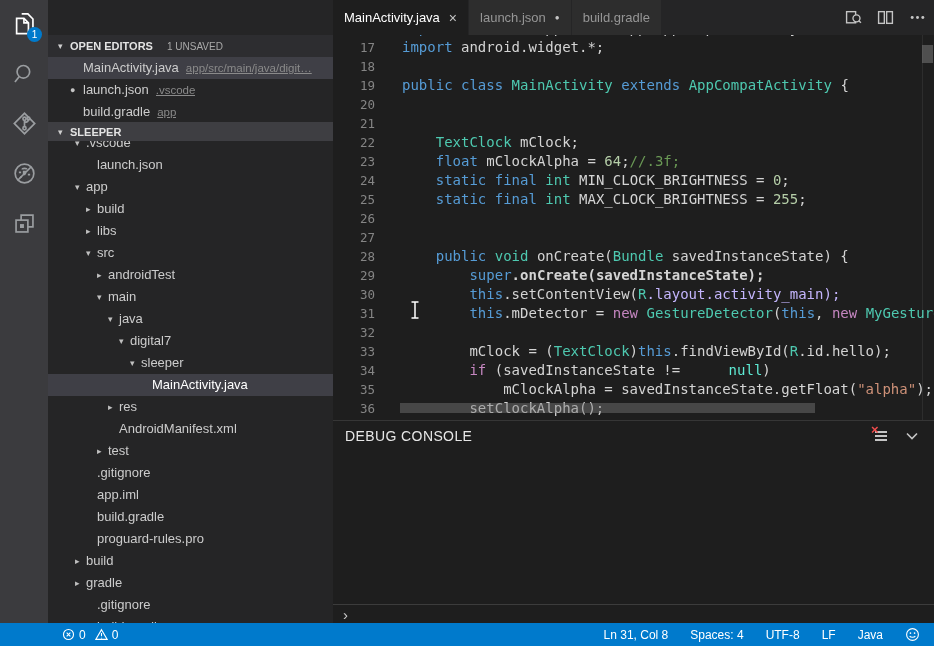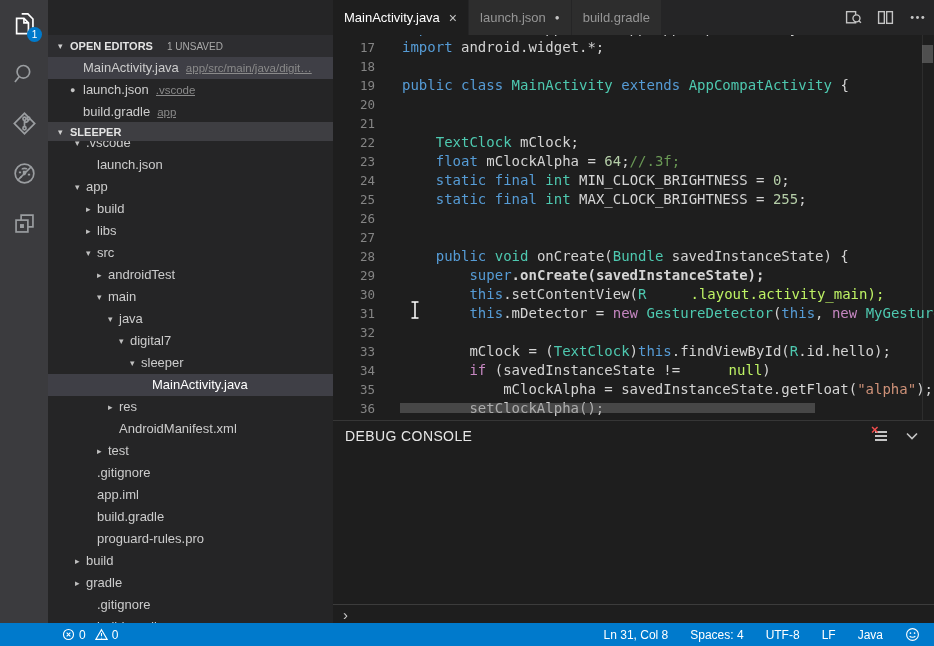--- a/index.html
+++ b/index.html
@@ -344,37 +344,37 @@
           <div class="line">
             <span class="ln">28</span>
             <span class="lt"><span style="color: rgb(212, 212, 212);">    </span><span style="color: rgb(86, 156, 214);">public</span><span style="color: rgb(212, 212, 212);"> </span><span style="color: rgb(78, 201, 176);">void</span><span style="color: rgb(212, 212, 212);"> onCreate(</span><span style="color: rgb(78, 201, 176);">Bundle</span><span style="color: rgb(212, 212, 212);"> savedInstanceState) {</span></span>
           </div>
           <div class="line">
             <span class="ln">29</span>
             <span class="lt"><span style="color: rgb(212, 212, 212);">        </span><span style="color: rgb(86, 156, 214);">super</span><span style="color: rgb(212, 212, 212); font-weight: bold;">.onCreate(savedInstanceState);</span></span>
           </div>
           <div class="line">
             <span class="ln">30</span>
-            <span class="lt"><span style="color: rgb(212, 212, 212);">        </span><span style="color: rgb(86, 156, 214);">this</span><span style="color: rgb(212, 212, 212);">.setContentView(</span><span style="color: rgb(78, 201, 176);">R</span><span style="color: #bef264; padding-left: 44px;">.layout.activity_main);</span></span>
+            <span class="lt"><span style="color: rgb(212, 212, 212);">        </span><span style="color: rgb(86, 156, 214);">this</span><span style="color: rgb(212, 212, 212);">.setContentView(</span><span style="color: rgb(78, 201, 176);">R</span><span style="color: #c4b5fd;">.layout.activity_main);</span></span>
           </div>
           <div class="line">
             <span class="ln">31</span>
             <span class="lt"><span style="color: rgb(212, 212, 212);">        </span><span style="color: rgb(86, 156, 214);">this</span><span style="color: rgb(212, 212, 212);">.mDetector = </span><span style="color: rgb(197, 134, 192);">new</span><span style="color: rgb(212, 212, 212);"> </span><span style="color: rgb(78, 201, 176);">GestureDetector</span><span style="color: rgb(212, 212, 212);">(</span><span style="color: rgb(86, 156, 214);">this</span><span style="color: rgb(212, 212, 212);">, </span><span style="color: rgb(197, 134, 192);">new</span><span style="color: rgb(212, 212, 212);"> </span><span style="color: rgb(78, 201, 176);">MyGestureListener());</span></span>
           </div>
           <div class="line">
             <span class="ln">32</span>
             <span class="lt"></span>
           </div>
           <div class="line">
             <span class="ln">33</span>
             <span class="lt"><span style="color: rgb(212, 212, 212);">        mClock = (</span><span style="color: rgb(78, 201, 176);">TextClock</span><span style="color: rgb(212, 212, 212);">)</span><span style="color: rgb(86, 156, 214);">this</span><span style="color: rgb(212, 212, 212);">.findViewById(</span><span style="color: rgb(78, 201, 176);">R</span><span style="color: rgb(212, 212, 212);">.id.hello);</span></span>
           </div>
           <div class="line">
             <span class="ln">34</span>
-            <span class="lt"><span style="color: rgb(212, 212, 212);">        </span><span style="color: rgb(197, 134, 192);">if</span><span style="color: rgb(212, 212, 212);"> (savedInstanceState != </span><span style="color: #bef264; padding-left: 40px;">null</span><span style="color: rgb(212, 212, 212);">)</span></span>
+            <span class="lt"><span style="color: rgb(212, 212, 212);">        </span><span style="color: rgb(197, 134, 192);">if</span><span style="color: rgb(212, 212, 212);"> (savedInstanceState != </span><span style="color: #5eead4; padding-left: 40px;">null</span><span style="color: rgb(212, 212, 212);">)</span></span>
           </div>
           <div class="line">
             <span class="ln">35</span>
             <span class="lt"><span style="color: rgb(212, 212, 212);">            mClockAlpha = savedInstanceState.getFloat(</span><span style="color: rgb(206, 145, 120);">"alpha"</span><span style="color: rgb(212, 212, 212);">);</span></span>
           </div>
           <div class="line">
             <span class="ln">36</span>
             <span class="lt"><span style="color: rgb(212, 212, 212);">        setClockAlpha();</span></span>
           </div>
         </div>

